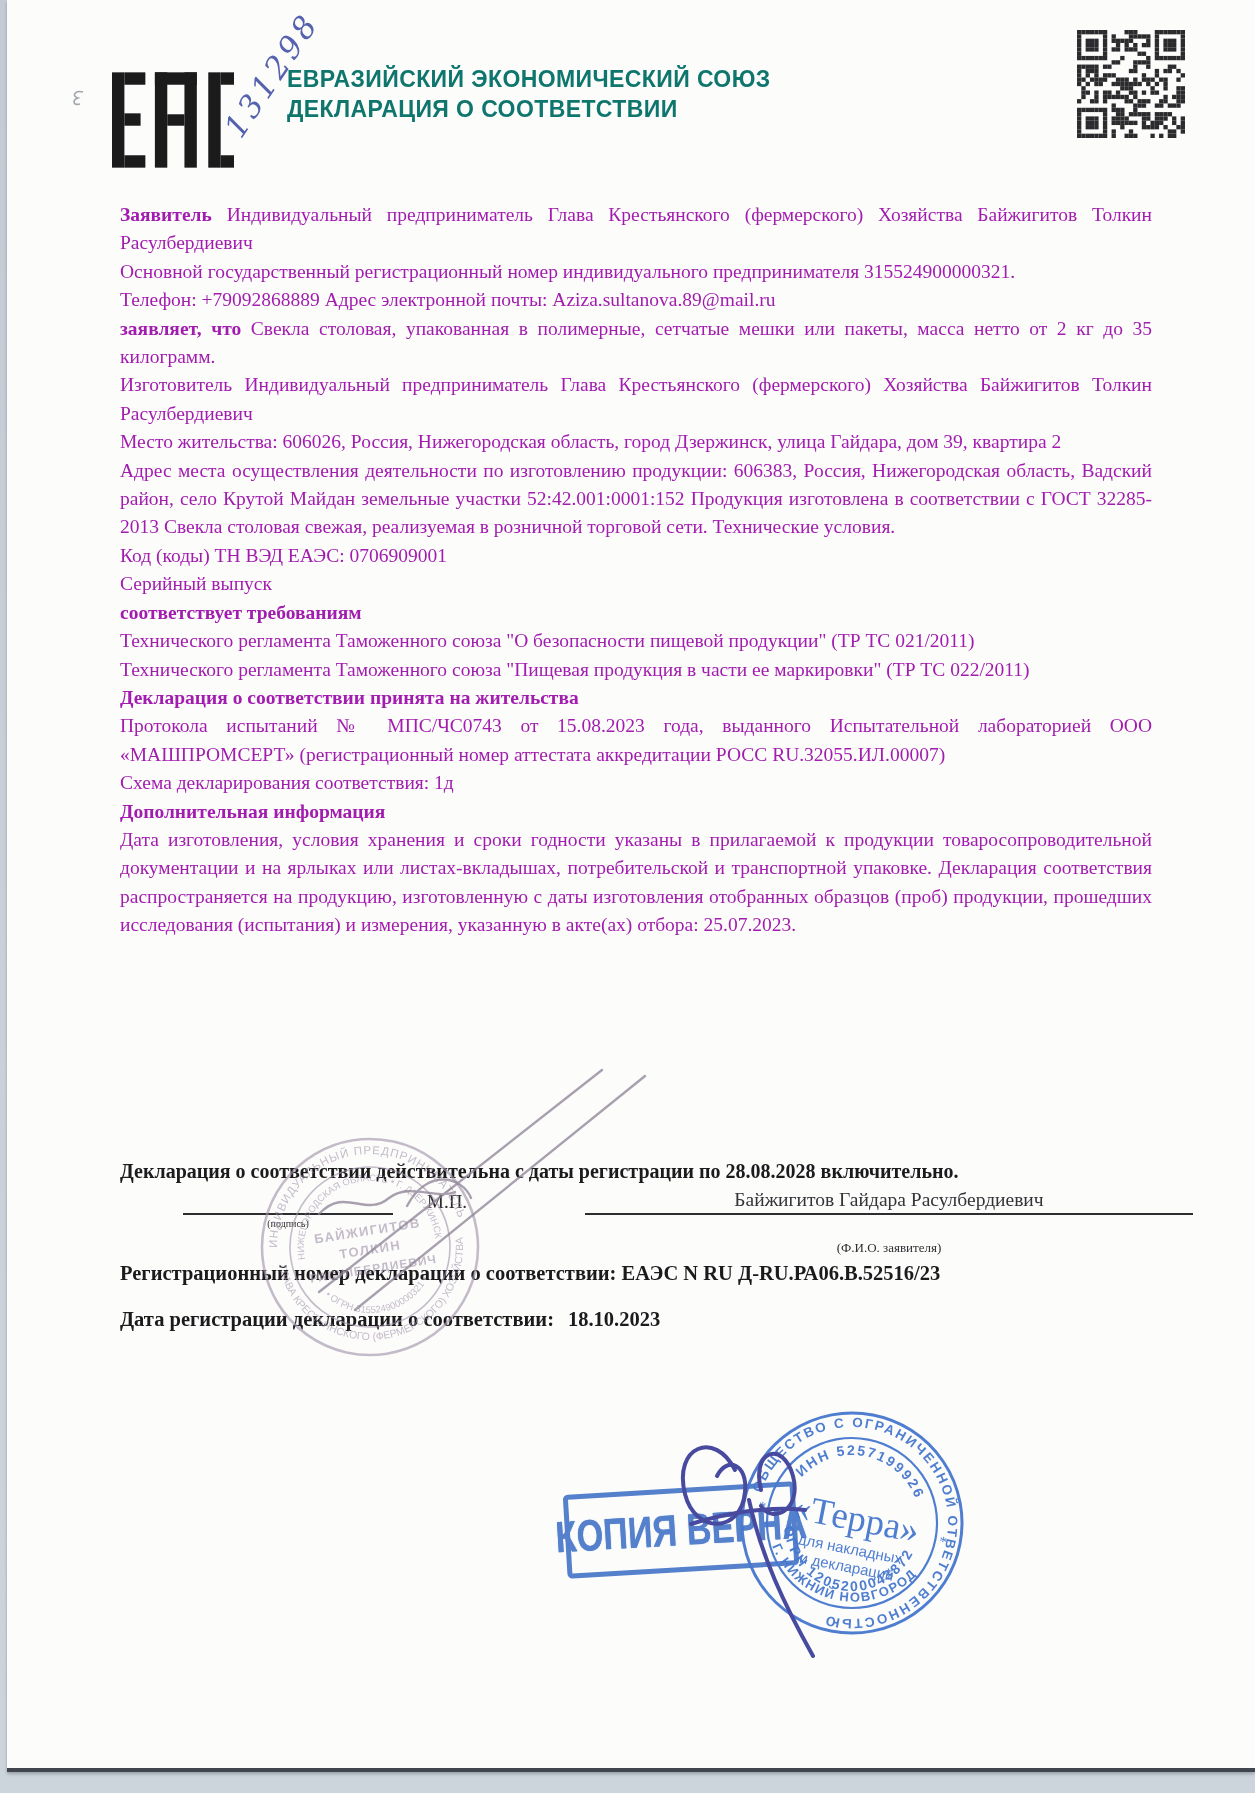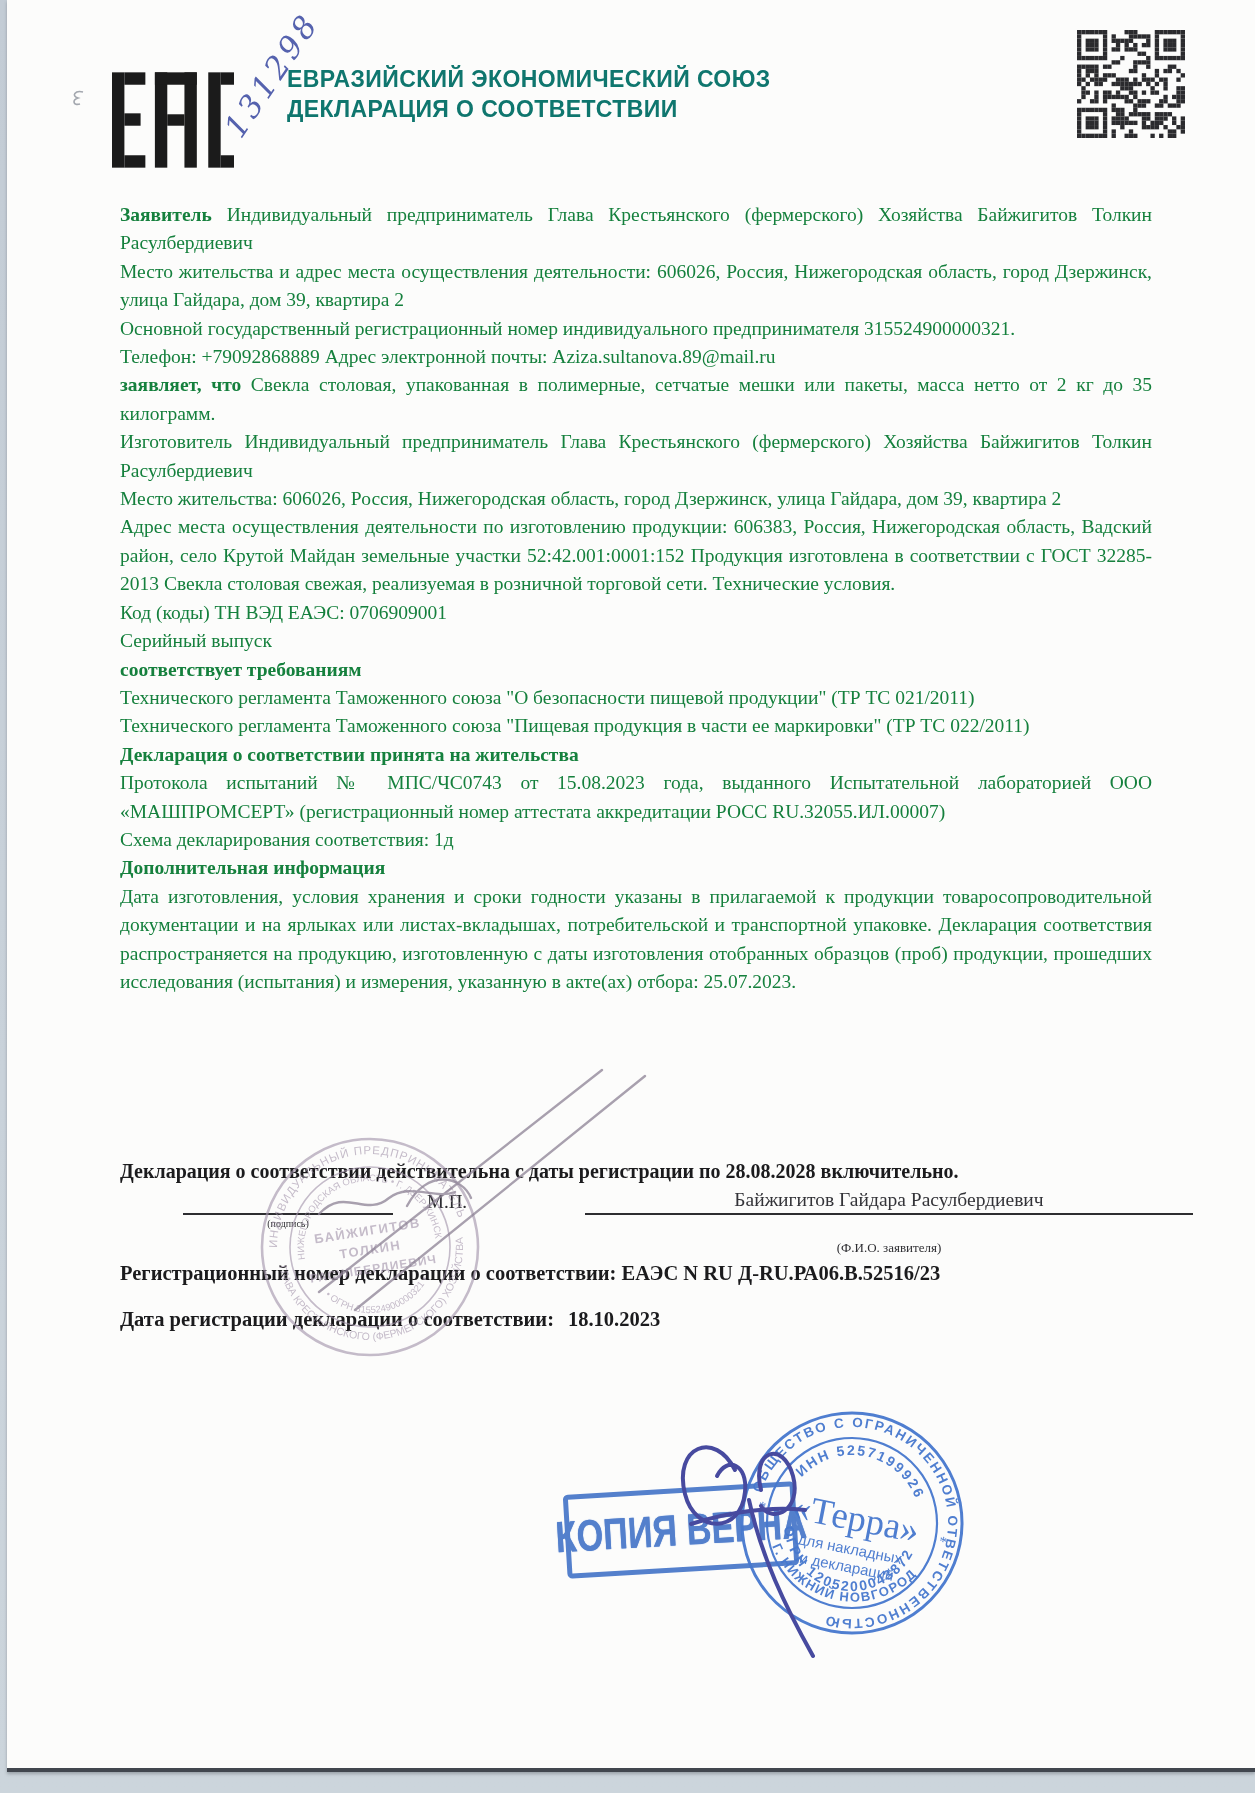--- a/index.html
+++ b/index.html
@@ -26,21 +26,21 @@
   .title{
     left:280px;top:64px;width:545px;text-align:left;
     font-family:"Liberation Sans", sans-serif;font-weight:bold;
     font-size:23px;line-height:30px;color:#0f766e;letter-spacing:.4px;
   }
   .qr{left:1068px;top:30px;}
   .pen-mark{left:62px;top:88px;}
   
   .bodytext{
     left:113px;top:201px;width:1032px;
-    font-size:19.5px;line-height:28.4px;color:#15803d;
+    font-size:19.5px;line-height:28.4px;color:#a21caf;
     text-align:justify;
   }
   .bodytext .para{margin:0;}
   .bodytext .para b{font-weight:bold;}
   .validity{
     left:113px;top:1160px;width:1040px;font-weight:bold;
     font-size:20px;color:#1b1b1d;
   }
   
   .mp{left:420px;top:1191px;font-size:19px;color:#2c2c30;}
@@ -412,21 +412,20 @@
         <rect x="13" y="24" width="1" height="1"></rect>
         <rect x="17" y="24" width="1" height="1"></rect>
         <rect x="19" y="24" width="1" height="1"></rect>
         <rect x="21" y="24" width="1" height="1"></rect>
         <rect x="22" y="24" width="1" height="1"></rect>
       </g>
     </svg>
 
   <div class="abs bodytext">
       <div class="para"><b>Заявитель</b> Индивидуальный предприниматель Глава Крестьянского (фермерского) Хозяйства Байжигитов Толкин Расулбердиевич</div>
-      <div class="para">Место жительства и адрес места осуществления деятельности: 606026, Россия, Нижегородская область, город Дзержинск, улица Гайдара, дом 39, квартира 2</div>
       <div class="para">Основной государственный регистрационный номер индивидуального предпринимателя 315524900000321.</div>
       <div class="para">Телефон: +79092868889 Адрес электронной почты: Aziza.sultanova.89@mail.ru</div>
       <div class="para"><b>заявляет, что</b> Свекла столовая, упакованная в полимерные, сетчатые мешки или пакеты, масса нетто от 2 кг до 35 килограмм.</div>
       <div class="para">Изготовитель Индивидуальный предприниматель Глава Крестьянского (фермерского) Хозяйства Байжигитов Толкин Расулбердиевич</div>
       <div class="para">Место жительства: 606026, Россия, Нижегородская область, город Дзержинск, улица Гайдара, дом 39, квартира 2</div>
       <div class="para">Адрес места осуществления деятельности по изготовлению продукции: 606383, Россия, Нижегородская область, Вадский район, село Крутой Майдан земельные участки 52:42.001:0001:152 Продукция изготовлена в соответствии с ГОСТ 32285-2013 Свекла столовая свежая, реализуемая в розничной торговой сети. Технические условия.</div>
       <div class="para">Код (коды) ТН ВЭД ЕАЭС: 0706909001</div>
       <div class="para">Серийный выпуск</div>
       <div class="para"><b>соответствует требованиям</b></div>
       <div class="para">Технического регламента Таможенного союза "О безопасности пищевой продукции" (ТР ТС 021/2011)</div>

